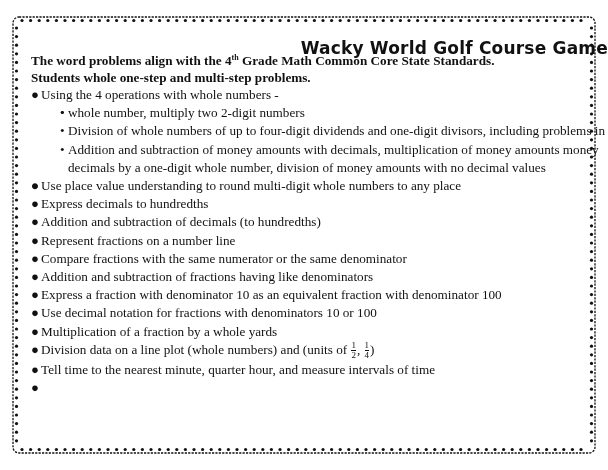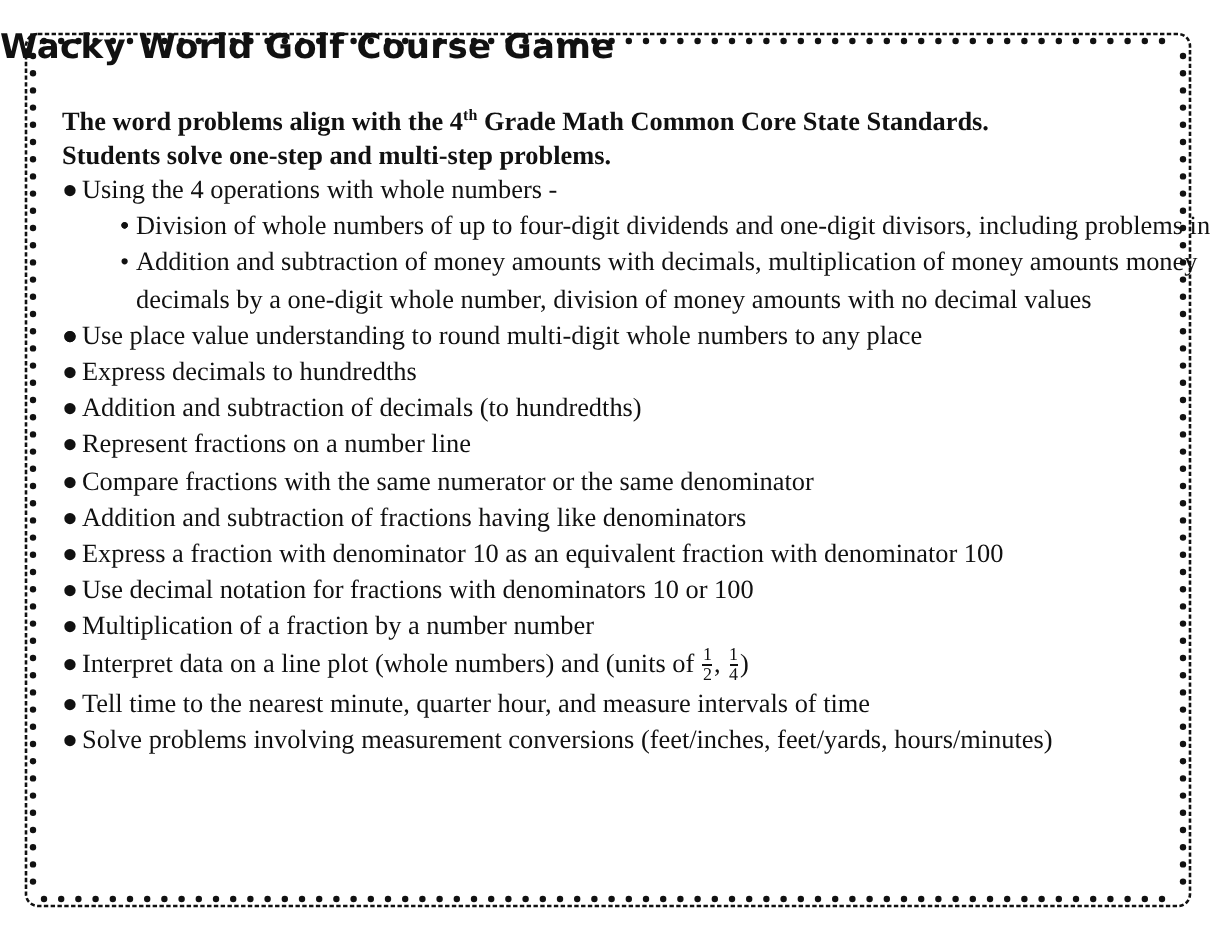--- a/index.html
+++ b/index.html
@@ -3,21 +3,21 @@
   <meta charset="utf-8">
   <style>
     html, body { margin: 0; padding: 0; background: #ffffff; }
     body { width: 608px; height: 470px; position: relative; overflow: hidden; font-family: "Liberation Serif", serif; color: #111; }
     .frame {
       position: absolute; left: 10px; top: 14px; width: 588px; height: 442px;
       box-sizing: border-box;
     }
     .frame svg { position: absolute; left: 0; top: 0; }
     .title {
-      position: absolute; left: 0; width: 608px; top: 14px; text-align: left;
+      position: absolute; left: 0; width: 608px; top: 38px; text-align: right;
       font-family: "DejaVu Sans", sans-serif; font-weight: bold; font-size: 17px; letter-spacing: 0.2px;
     }
     .intro { position: absolute; left: 31px; top: 52px; font-weight: bold; font-size: 13.2px; line-height: 17px; }
     .intro sup { font-size: 8px; vertical-align: 5px; line-height: 0; }
     .list { position: absolute; left: 31px; top: 86px; font-size: 13.2px; line-height: 18.2px; }
     .item { position: relative; padding-left: 10px; white-space: nowrap; }
     .item .dot { position: absolute; left: 0; top: 0; }
     .sub { position: relative; padding-left: 37px; white-space: nowrap; }
     .sub .sdot { position: absolute; left: 29px; top: 0; }
     .cont { padding-left: 37px; white-space: nowrap; }
@@ -263,39 +263,40 @@
         <circle cx="6.5" cy="426.80000000000035" r="1.6"></circle>
         <circle cx="581.5" cy="426.80000000000035" r="1.6"></circle>
       </g>
   </svg>
 </div>
 
 <div class="title">Wacky World Golf Course Game</div>
 
 <div class="intro">
   <div><span>The word problems align with the 4</span><sup>th</sup><span> Grade Math Common Core State Standards.</span></div>
-  <div>Students solve one-step and multi-step problems.</div>
+  <div>Students whole one-step and multi-step problems.</div>
 </div>
 
 <div class="list">
   <div class="item"><span class="dot">●</span> <span>Using the 4 operations with whole numbers -</span></div>
 
   <div class="sub"><span class="sdot">•</span></div>
   <div class="sub"><span class="sdot">•</span></div>
+  <div class="cont"><span> whole number, multiply two 2-digit numbers</span></div>
   <div class="sub"><span class="sdot">•</span><span>Division of whole numbers of up to four-digit dividends and one-digit divisors, including problems in</span></div>
   <div class="sub"><span class="sdot">•</span><span>Addition and subtraction of money amounts with decimals, multiplication of money amounts money</span></div>
   <div class="cont"><span>decimals by a one-digit whole number, division of money amounts with no decimal values</span></div>
 
   <div class="item"><span class="dot">●</span> </div>
   <div class="item"><span class="dot">●</span> <span>Use place value understanding to round multi-digit whole numbers to any place</span></div>
   <div class="item"><span class="dot">●</span> <span>Express decimals to hundredths</span></div>
   <div class="item"><span class="dot">●</span> <span>Addition and subtraction of decimals (to hundredths)</span></div>
   <div class="item"><span class="dot">●</span> <span>Represent fractions on a number line</span></div>
   <div class="item"><span class="dot">●</span> <span>Compare fractions with the same numerator or the same denominator</span></div>
   <div class="item"><span class="dot">●</span> <span>Addition and subtraction of fractions having like denominators</span></div>
   <div class="item"><span class="dot">●</span> <span>Express a fraction with denominator 10 as an equivalent fraction with denominator 100</span></div>
   <div class="item"><span class="dot">●</span> <span>Use decimal notation for fractions with denominators 10 or 100</span></div>
-  <div class="item"><span class="dot">●</span> <span>Multiplication of a fraction by a number number</span></div>
-  <div class="item" style="height:20px;"><span class="dot">●</span> <span>Interpret data on a line plot (whole numbers) and (units of </span><span class="frac"><span class="num">1</span><span>2</span></span><span>, </span><span class="frac"><span class="num">1</span><span>4</span></span><span>)</span></div>
+  <div class="item"><span class="dot">●</span> <span>Multiplication of a fraction by a whole yards</span></div>
+  <div class="item" style="height:20px;"><span class="dot">●</span> <span>Division data on a line plot (whole numbers) and (units of </span><span class="frac"><span class="num">1</span><span>2</span></span><span>, </span><span class="frac"><span class="num">1</span><span>4</span></span><span>)</span></div>
   <div class="item"><span class="dot">●</span> <span>Tell time to the nearest minute, quarter hour, and measure intervals of time</span></div>
-  <div class="item"><span class="dot">●</span> <span>Solve problems involving measurement conversions (feet/inches, feet/yards, hours/minutes)</span></div>
+  <div class="item"><span class="dot">●</span> </div>
 
 </div>
 
 </body></html>

